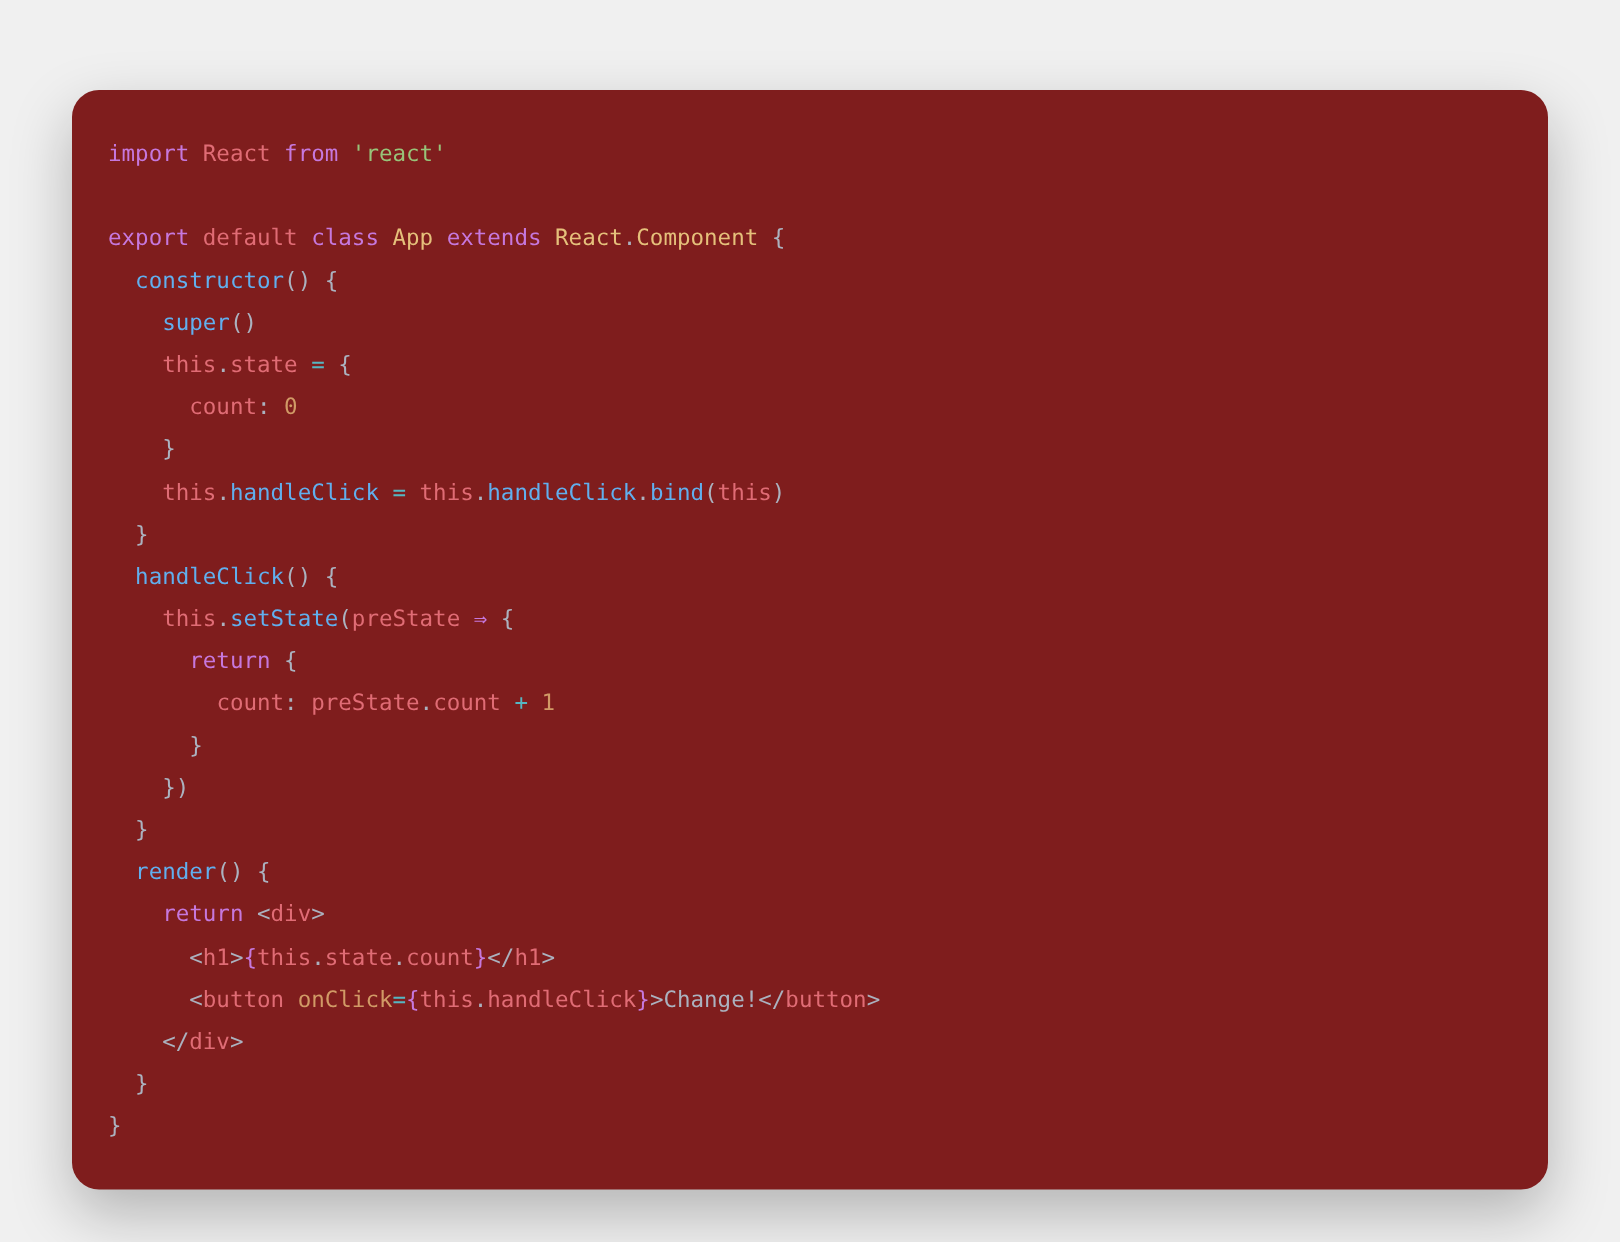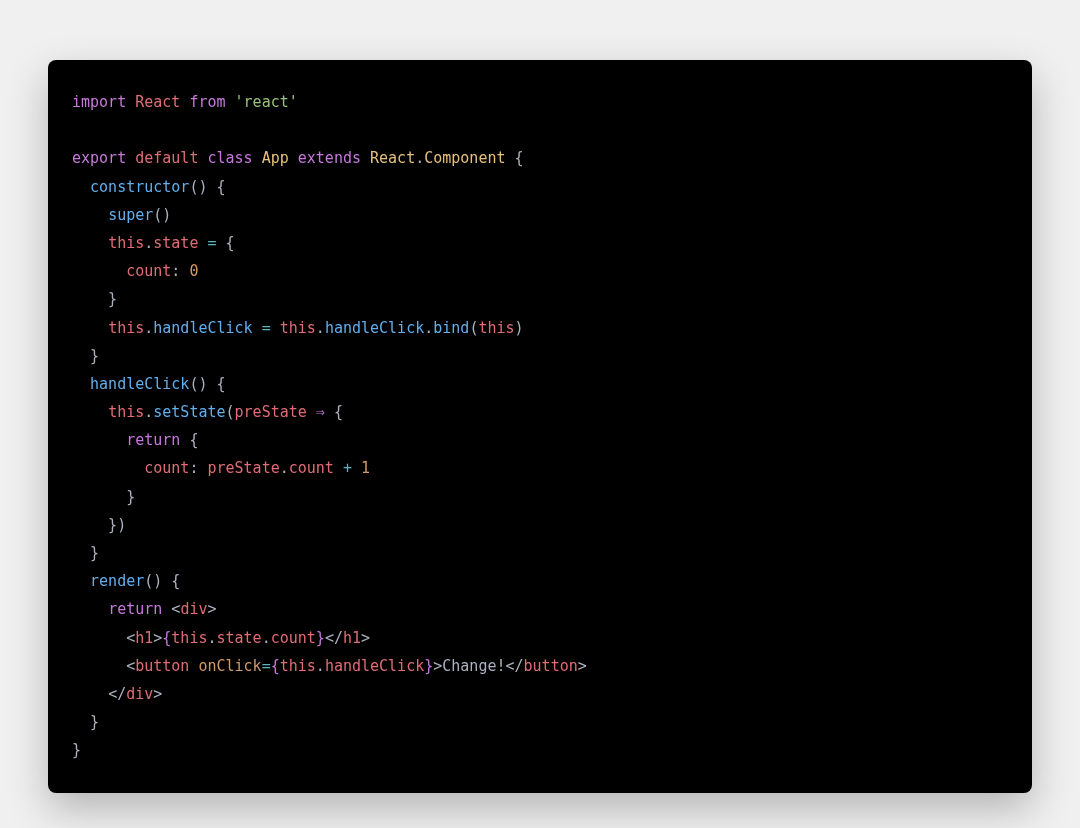--- a/index.html
+++ b/index.html
@@ -8,22 +8,22 @@
       box-sizing: border-box;
     }
     body {
       background: #f0f0f0;
       padding: 60px 48px;
       font-family: 'SF Mono', 'Menlo', 'Monaco', 'Consolas', monospace;
       font-size: 15px;
       min-height: 828px;
     }
     .code-block {
-      background: #000000;
-      border-radius: 8px;
+      background: #7f1d1d;
+      border-radius: 18px;
       padding: 28px 24px;
       box-shadow: 0 16px 40px rgba(0,0,0,0.25);
       line-height: 1.88;
       color: #abb2bf;
       white-space: pre;
       overflow-x: auto;
     }
     .code-line {
       display: block;
       min-height: 1.88em;

